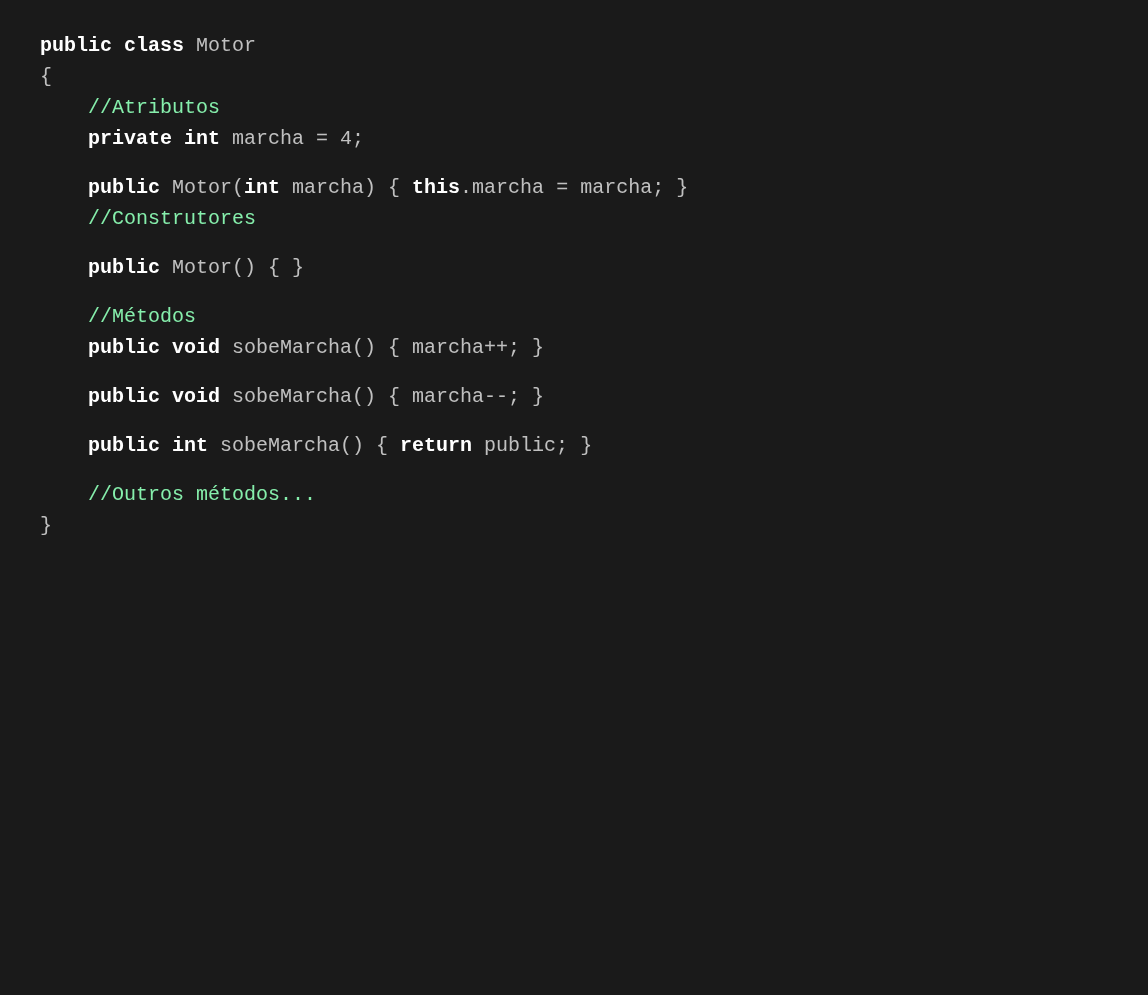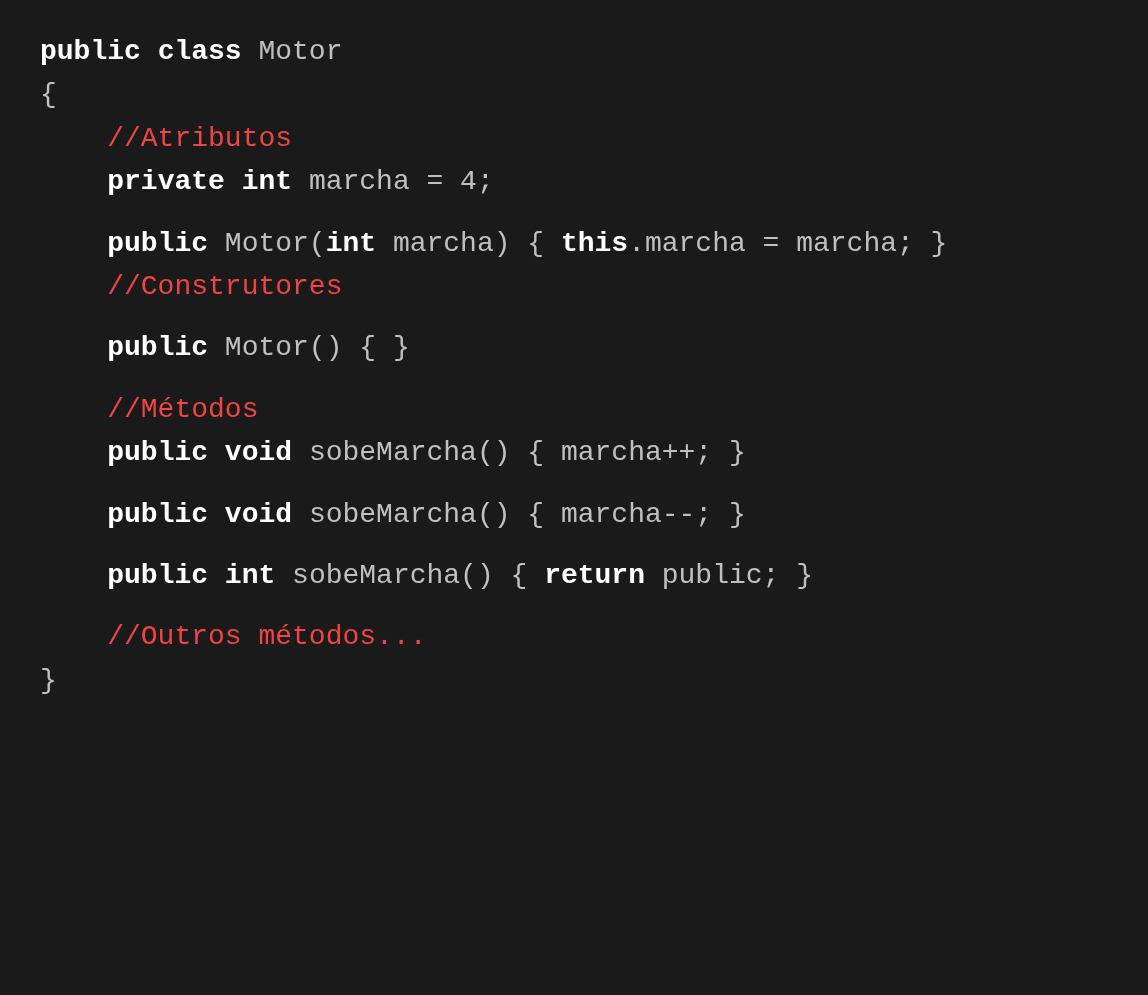--- a/index.html
+++ b/index.html
@@ -20,33 +20,33 @@
       background-color: #1a1a1a;
       width: 100%;
       height: 100%;
       padding: 30px 40px;
       display: flex;
       flex-direction: column;
       justify-content: flex-start;
     }
 
     .code-line {
-      font-size: 28px;
+      font-size: 20px;
       line-height: 1.55;
       white-space: pre;
       color: #c0c0c0;
     }
 
     .kw {
       color: #ffffff;
       font-weight: bold;
     }
 
     .comment {
-      color: #ef4444;
+      color: #86efac;
       font-weight: normal;
     }
 
     .normal {
       color: #c0c0c0;
       font-weight: normal;
     }
 
     .spacer {
       height: 18px;

